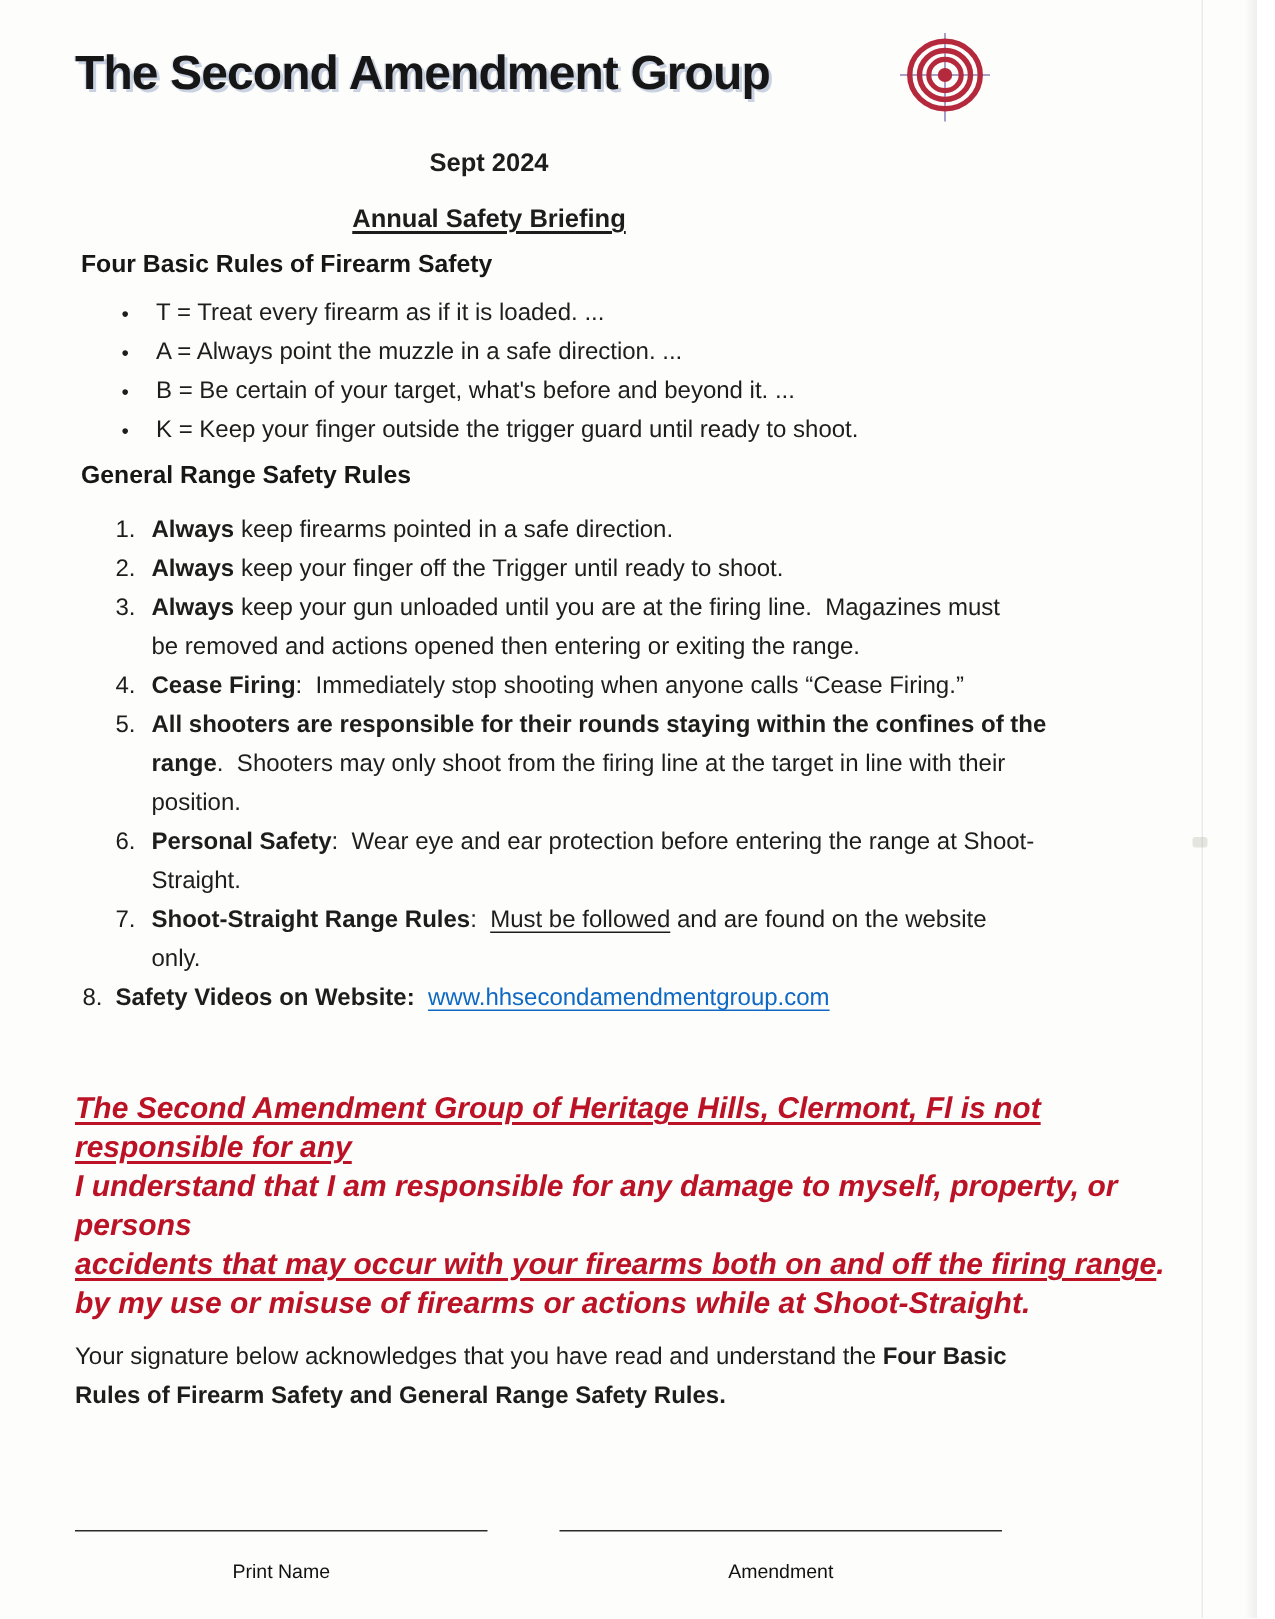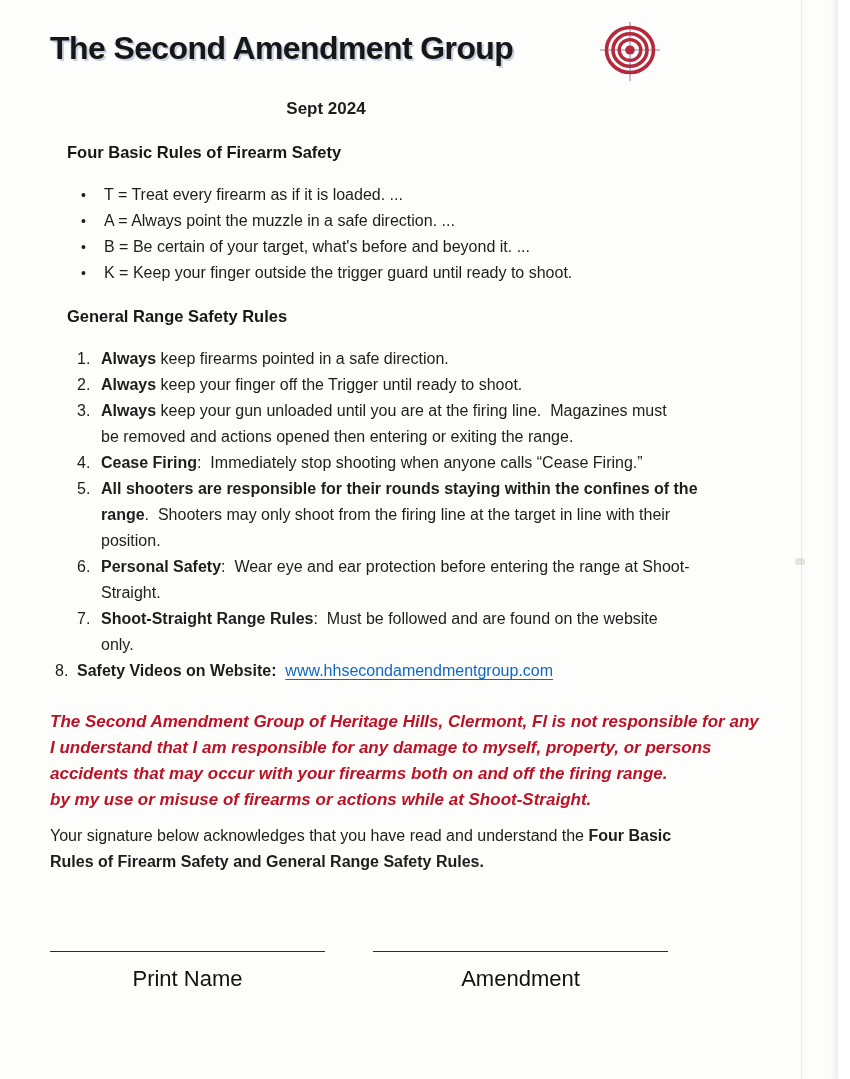--- a/index.html
+++ b/index.html
@@ -24,50 +24,50 @@
     letter-spacing:-0.6px;
     text-shadow:2px 2px 0 rgba(125,145,185,0.40), -1px 0 0 rgba(150,165,200,0.30);
   }
   .logo{position:absolute;left:548px;top:-4px;}
 
   .centerblock{width:552px;text-align:center;margin-top:16px;}
   .doc-date{font-weight:bold;font-size:17px;line-height:26px;}
   .doc-subtitle{font-weight:bold;font-size:17px;line-height:26px;margin-top:11px;
     text-decoration:underline;text-underline-offset:3px;text-decoration-thickness:1.5px;}
 
-  h2.sect{margin:17px;font-size:16.5px;font-weight:bold;line-height:26px;color:#171717;}
+  h2.sect{margin:4px;font-size:16.5px;font-weight:bold;line-height:26px;color:#171717;}
   .sect1{margin-top:40px;}
   .sect2{margin-top:26px;}
 
   ul.tabk{list-style:none;margin:7px 0 0 0;padding:0 0 0 31px;}
   ul.tabk li{display:flex;line-height:26px;}
   ul.tabk .marker{width:23px;flex:0 0 23px;font-size:14px;}
 
   .rules{margin-top:11px;}
   .num-item{display:flex;margin-left:27px;line-height:26px;}
   .num-item .num{width:24px;flex:0 0 24px;}
   .num-item .itext{flex:1;max-width:700px;}
   .num-item.outdent{margin-left:5px;}
   .num-item.outdent .num{width:22px;flex:0 0 22px;}
 
   .b{font-weight:bold;}
-  .u{text-underline-offset:3px;text-decoration-thickness:1.3px;text-align:right;}
+  .u{text-decoration:underline;text-underline-offset:3px;text-decoration-thickness:1.3px;text-align:right;}
   .link{color:var(--link,#0563C1);text-decoration:underline;text-underline-offset:3px;cursor:pointer;}
 
-  .disclaimer{margin-top:25px;color:var(--red,#C00000);font-weight:bold;font-style:italic;font-size:17px;}
+  .disclaimer{margin-top:47px;color:var(--red,#C00000);font-weight:bold;font-style:italic;font-size:20px;}
   .disclaimer .dline{line-height:26px;}
   .disclaimer .u{text-decoration-thickness:1.5px;}
 
   .ack{margin:10px 0 0 0;line-height:26px;}
 
   .sigrow{display:flex;margin-top:76px;}
   .sig{width:275px;margin-right:48px;}
   .sig2{width:295px;margin-right:0;}
   .sigline{border-top:1.6px solid #2b2b2b;height:0;}
-  .siglabel{text-align:center;margin-top:14px;font-size:22px;color:#111;}
+  .siglabel{text-align:center;margin-top:14px;font-size:13px;color:#111;}
 </style>
 </head>
 <body>
 
 <div class="page" style="--red: #bb1226; --link: #0e68c4; --logo-red: #b5293c; --crosshair: #8a7fb5;">
   <div class="scan-line"></div>
   <div class="scan-edge"></div>
   <div class="scan-speck"></div>
 
   <div class="header">
@@ -77,20 +77,21 @@
       <line x1="2" y1="28" x2="62" y2="28" stroke="var(--crosshair,#8a7fb5)" stroke-width="1"></line>
       <ellipse cx="32" cy="28" rx="23.5" ry="22.5" fill="none" stroke="var(--logo-red,#b5293c)" stroke-width="3.6"></ellipse>
       <ellipse cx="32" cy="28" rx="17" ry="16.3" fill="none" stroke="var(--logo-red,#b5293c)" stroke-width="3.6"></ellipse>
       <ellipse cx="32" cy="28" rx="10.8" ry="10.4" fill="none" stroke="var(--logo-red,#b5293c)" stroke-width="3.4"></ellipse>
       <ellipse cx="32" cy="28" rx="4.8" ry="4.6" fill="var(--logo-red,#b5293c)"></ellipse>
     </svg>
   </div>
 
   <div class="centerblock">
     <div class="doc-date">Sept 2024</div>
+    <div class="doc-subtitle">Annual Safety Briefing</div>
   </div>
 
   <h2 class="sect sect1">Four Basic Rules of Firearm Safety</h2>
   <ul class="tabk">
       <li>
         <span class="marker">•</span>
         <span>T = Treat every firearm as if it is loaded. ...</span>
       </li>
       <li>
         <span class="marker">•</span>

